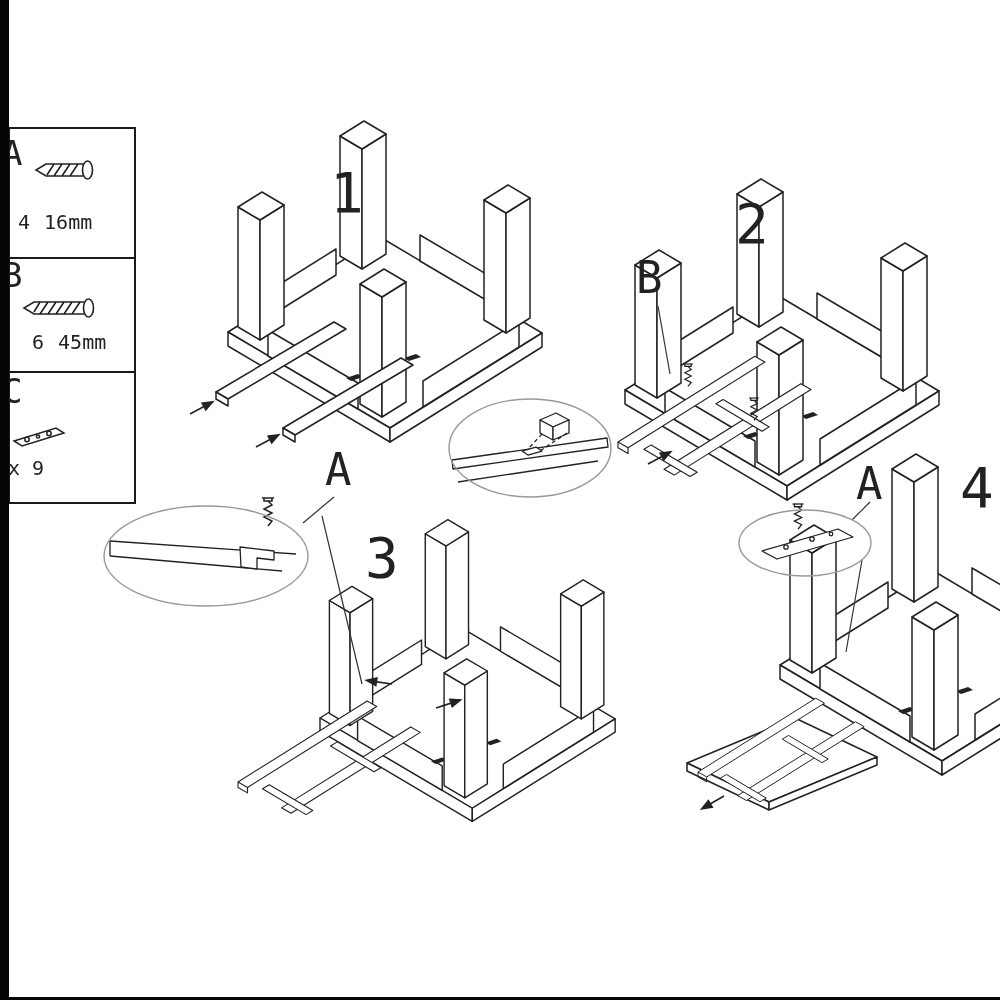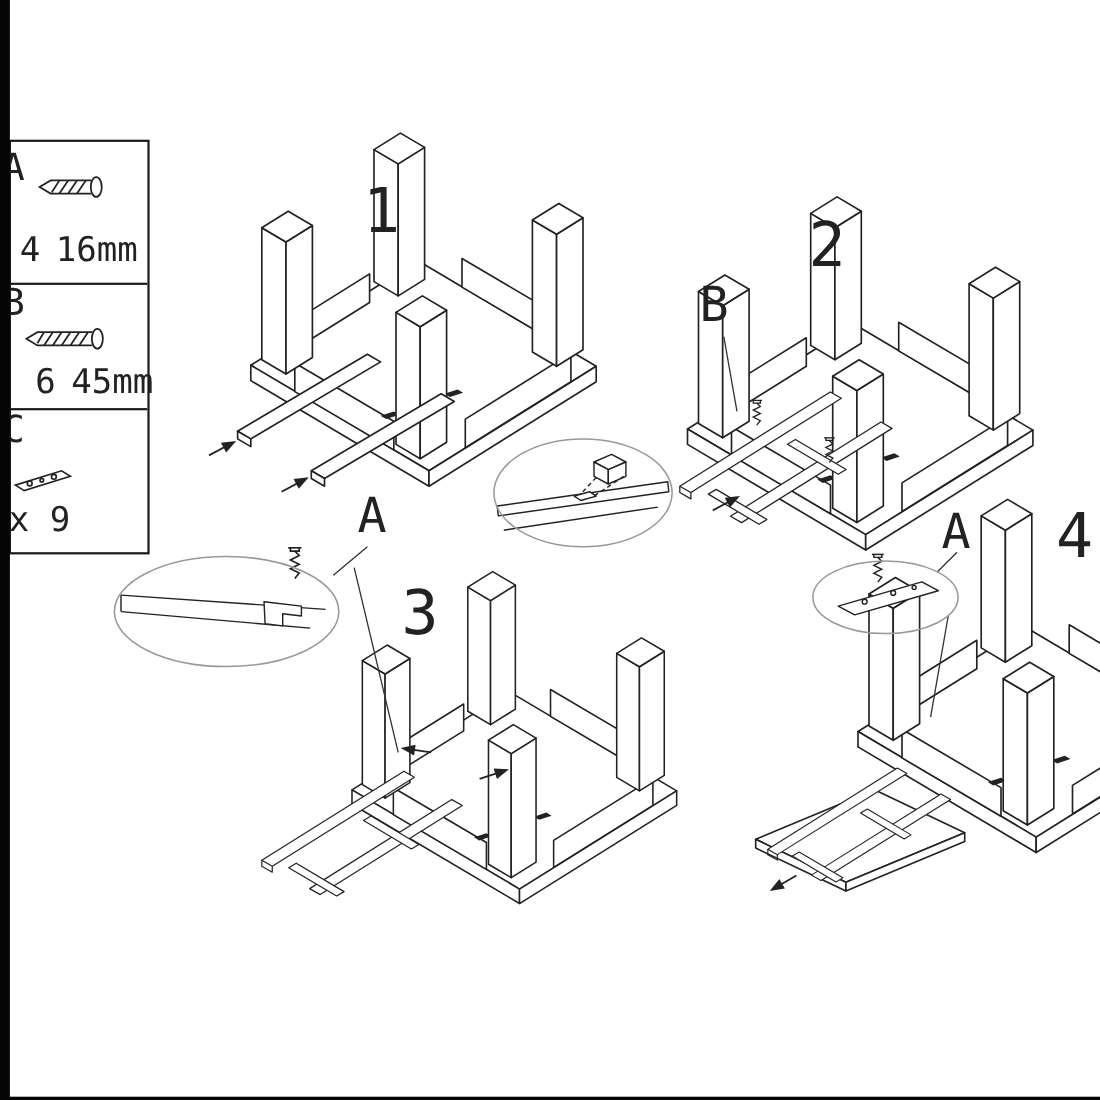--- a/index.html
+++ b/index.html
@@ -11,21 +11,21 @@
   .edge-bar{position:absolute;left:0;top:0;width:9px;height:1000px;background:#050505;}
   .bottom-bar{position:absolute;left:0;bottom:0;width:1000px;height:3px;background:#050505;}
   .legend-box{
     position:absolute;left:8px;top:127px;width:128px;height:377px;
     border:2px solid #1a1a1a;box-sizing:border-box;background:transparent;
   }
   .legend-divider{position:absolute;left:0;width:100%;height:0;border-top:2px solid #1a1a1a;}
   .divider-1{top:128px;}
   .divider-2{top:242px;}
   .legend-letter{position:absolute;font-size:34px;line-height:1;}
-  .legend-qty{position:absolute;font-size:31px;line-height:1;white-space:nowrap;}
+  .legend-qty{position:absolute;font-size:20px;line-height:1;white-space:nowrap;}
   .legend-qty .gap{display:inline-block;width:14px;}
   .num{position:absolute;font-size:56px;line-height:1;font-weight:400;}
   .callout{position:absolute;font-size:44px;line-height:1;font-weight:400;}
 </style>
 </head>
 <body>
 
 <div class="canvas">
 
   <svg class="linework" width="1000" height="1000" viewBox="0 0 1000 1000">

